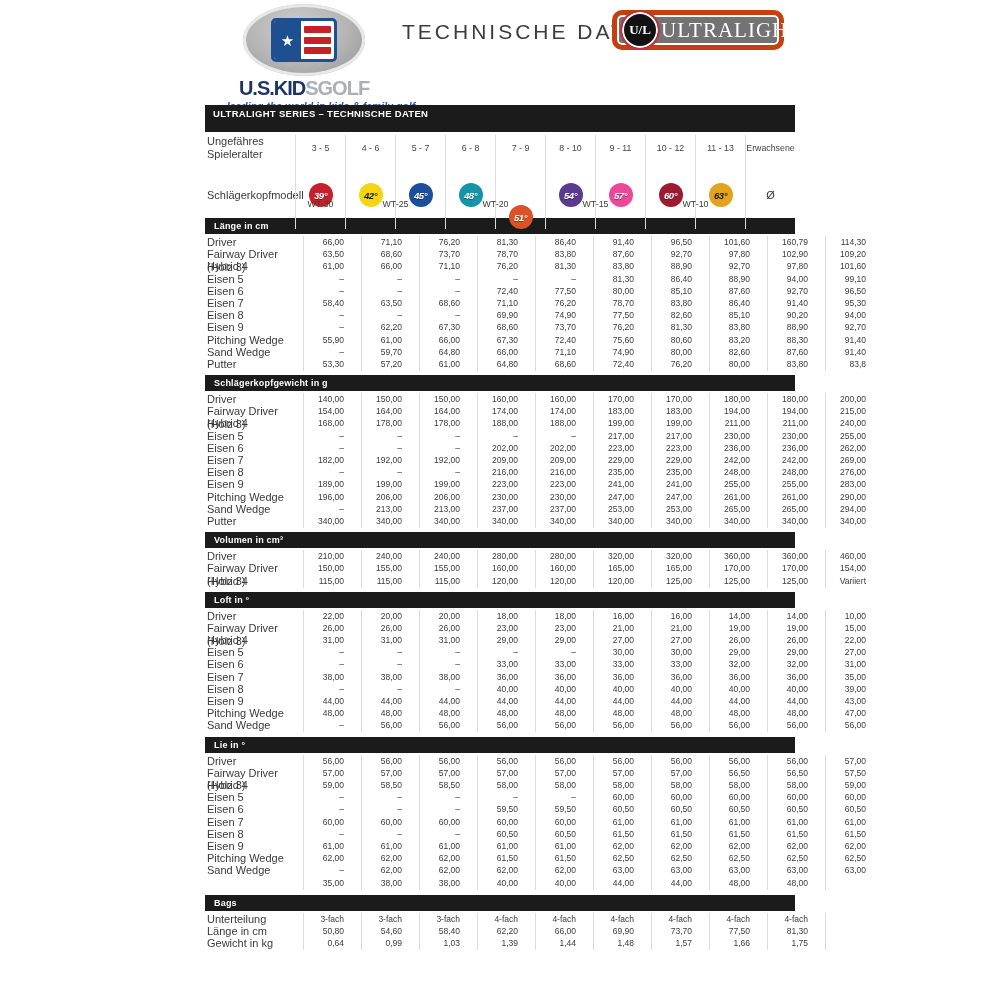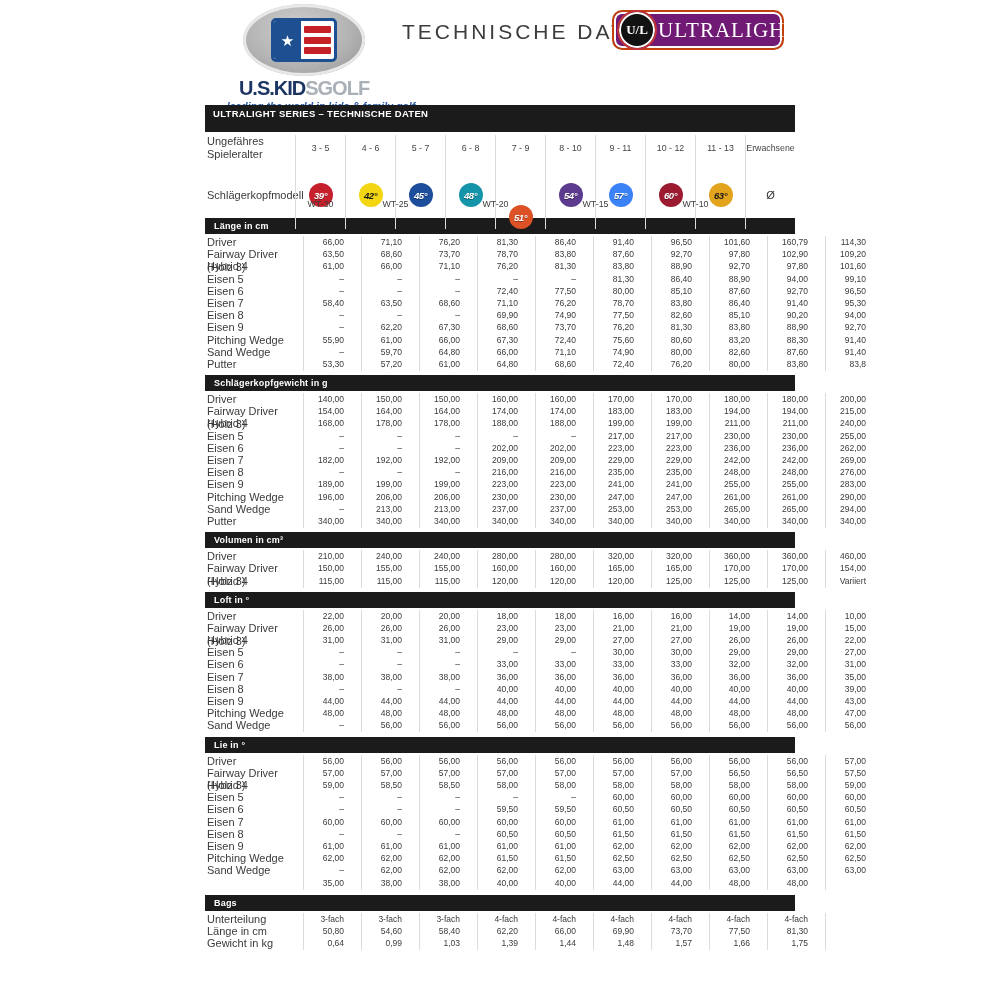--- a/index.html
+++ b/index.html
@@ -20,21 +20,21 @@
   .flag-right { flex:1; display:flex; flex-direction:column; justify-content:space-evenly; padding:2px 3px; }
   .flag-right i { display:block; height:7px; background:#c62127; border-radius:1px; }
   .brand { margin-top:2px; font-size:20px; font-weight:bold; letter-spacing:-1px; line-height:1; white-space:nowrap; }
   .brand .b1 { color:#1c3563; }
   .brand .b2 { color:#a9b0b7; }
   .tagline { margin-top:2px; font-size:10.5px; font-style:italic; font-weight:bold; color:#2a5caa; white-space:nowrap; }
 
   .doc-title { position:absolute; left:402px; top:20px; font-size:21px; letter-spacing:3px; color:#3c3c3c; white-space:nowrap; }
 
   .ul-badge { position:absolute; left:612px; top:10px; width:172px; height:40px;
-              background:#701a75; border:2px solid #c2410c; border-radius:10px;
+              background:#737373; border:5px solid #c2410c; border-radius:10px;
               box-shadow: inset 0 0 0 2px #fff; display:flex; align-items:center; }
   .ul-circle { position:absolute; left:3px; top:50%; transform:translateY(-50%);
                width:40px; height:40px; border-radius:50%; background:#121212;
                border:2px solid #c23139; box-shadow: inset 0 0 0 2px #fff;
                display:flex; align-items:center; justify-content:center; z-index:2; }
   .ul-circle span { color:#fff; font-family:"Liberation Serif", serif; font-weight:bold; font-size:13px; }
   .ul-text { flex:1; padding-left:44px; text-align:center; color:#fff;
              font-family:"Liberation Serif", serif; font-weight:normal; font-size:21px; letter-spacing:1px; }
 
   
@@ -129,21 +129,21 @@
         <div class="hcell">
           <div class="circle" style="background: rgb(20, 148, 168); color: rgb(255, 255, 255);">48°</div>
         </div>
         <div class="hcell">
           <div class="circle" style="background: rgb(220, 82, 38); color: rgb(255, 255, 255); margin-top: 44px;">51°</div>
         </div>
         <div class="hcell">
           <div class="circle" style="background: rgb(92, 59, 142); color: rgb(255, 255, 255);">54°</div>
         </div>
         <div class="hcell">
-          <div class="circle" style="background: #3b82f6; color: rgb(255, 255, 255); font-style: italic;">57°</div>
+          <div class="circle" style="background: #ec4899; color: rgb(255, 255, 255); font-style: italic;">57°</div>
         </div>
         <div class="hcell">
           <div class="circle" style="background: rgb(156, 27, 49); color: rgb(255, 255, 255);">60°</div>
         </div>
         <div class="hcell">
           <div class="circle dark-text" style="background: rgb(226, 163, 29); color: rgb(26, 26, 26);">63°</div>
         </div>
         <div class="hcell">
           <div class="adult-sym">Ø</div>
         </div>

